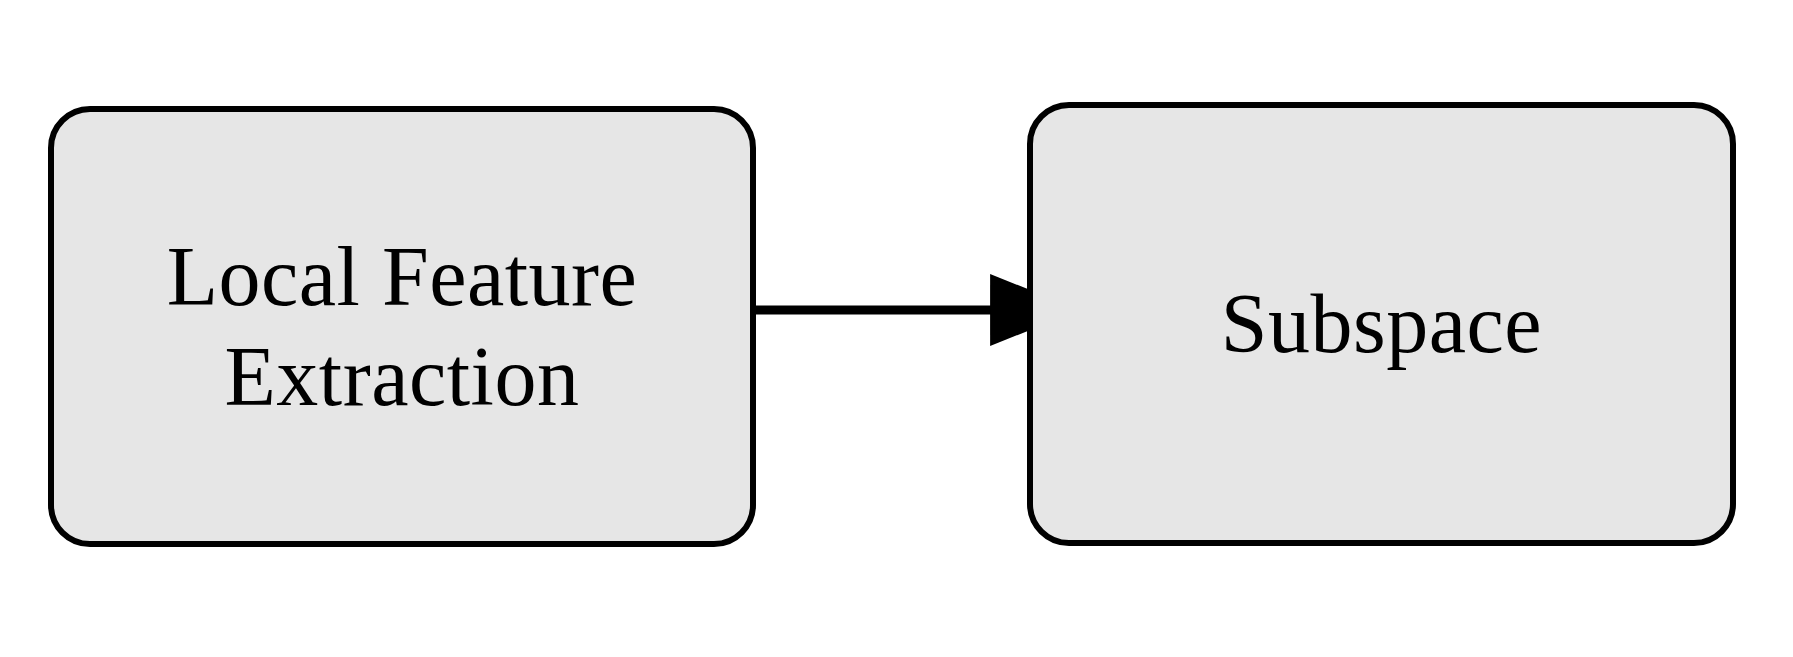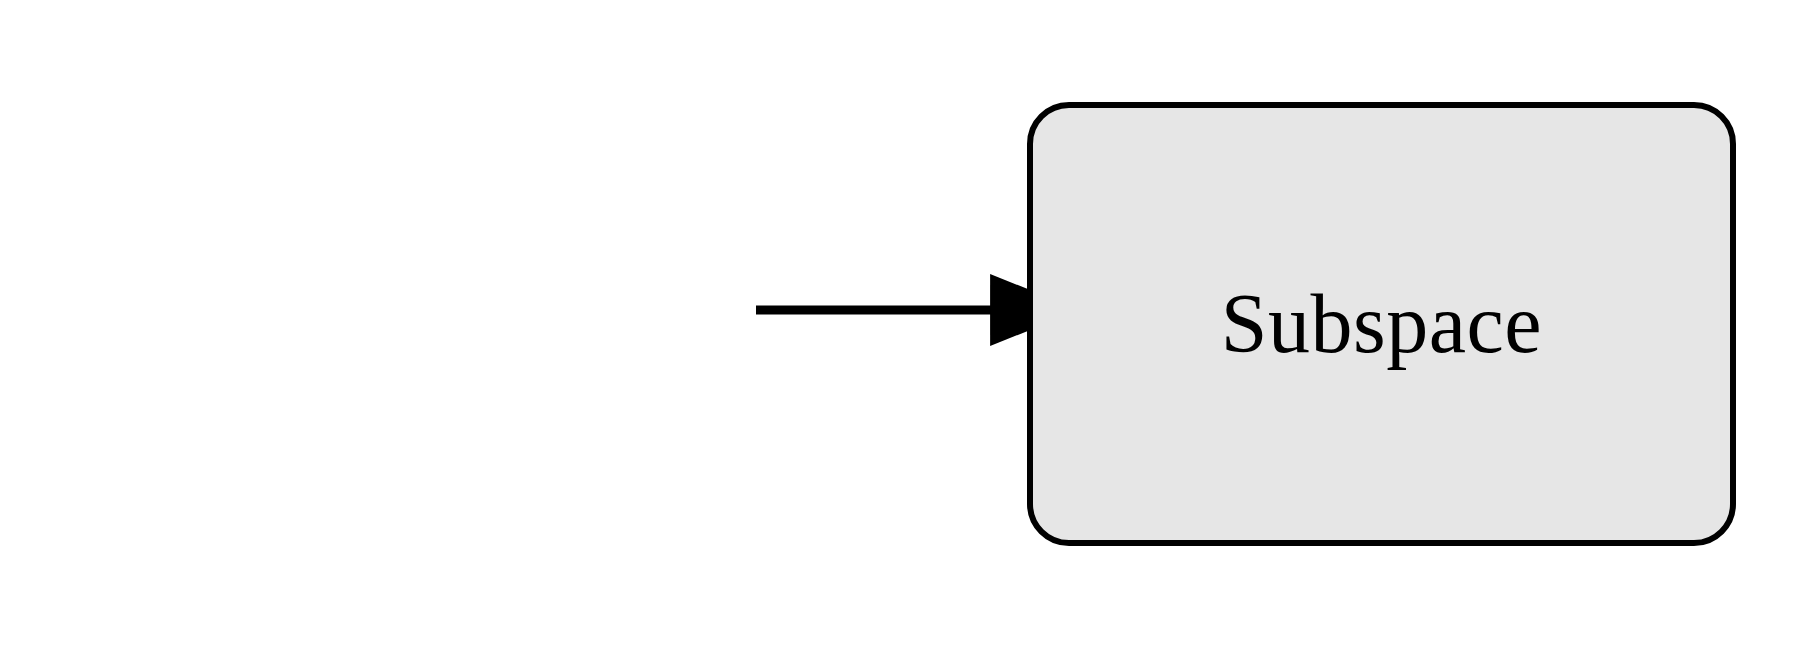--- a/index.html
+++ b/index.html
@@ -72,18 +72,22 @@
     <defs>
       <marker id="arrowhead-solid" markerWidth="10" markerHeight="8" refX="0.1" refY="4" orient="auto" markerUnits="strokeWidth">
         <path d="M 0 0 L 10 4 L 0 8 z" fill="#000000"></path>
       </marker>
     </defs>
     <g>
       <line x1="756" y1="310" x2="991" y2="310" stroke="#000000" stroke-width="9" marker-end="url(#arrowhead-solid)"></line>
     </g>
   </svg>
 
+  <div class="node" id="node-local-feature-extraction">
+    <span class="node-line">Local Feature</span>
+    <span class="node-line">Extraction</span>
+  </div>
 
   <div class="node" id="node-subspace-representation">
     <span class="node-line">Subspace</span>
   </div>
 
 </div>
 
 </body></html>

